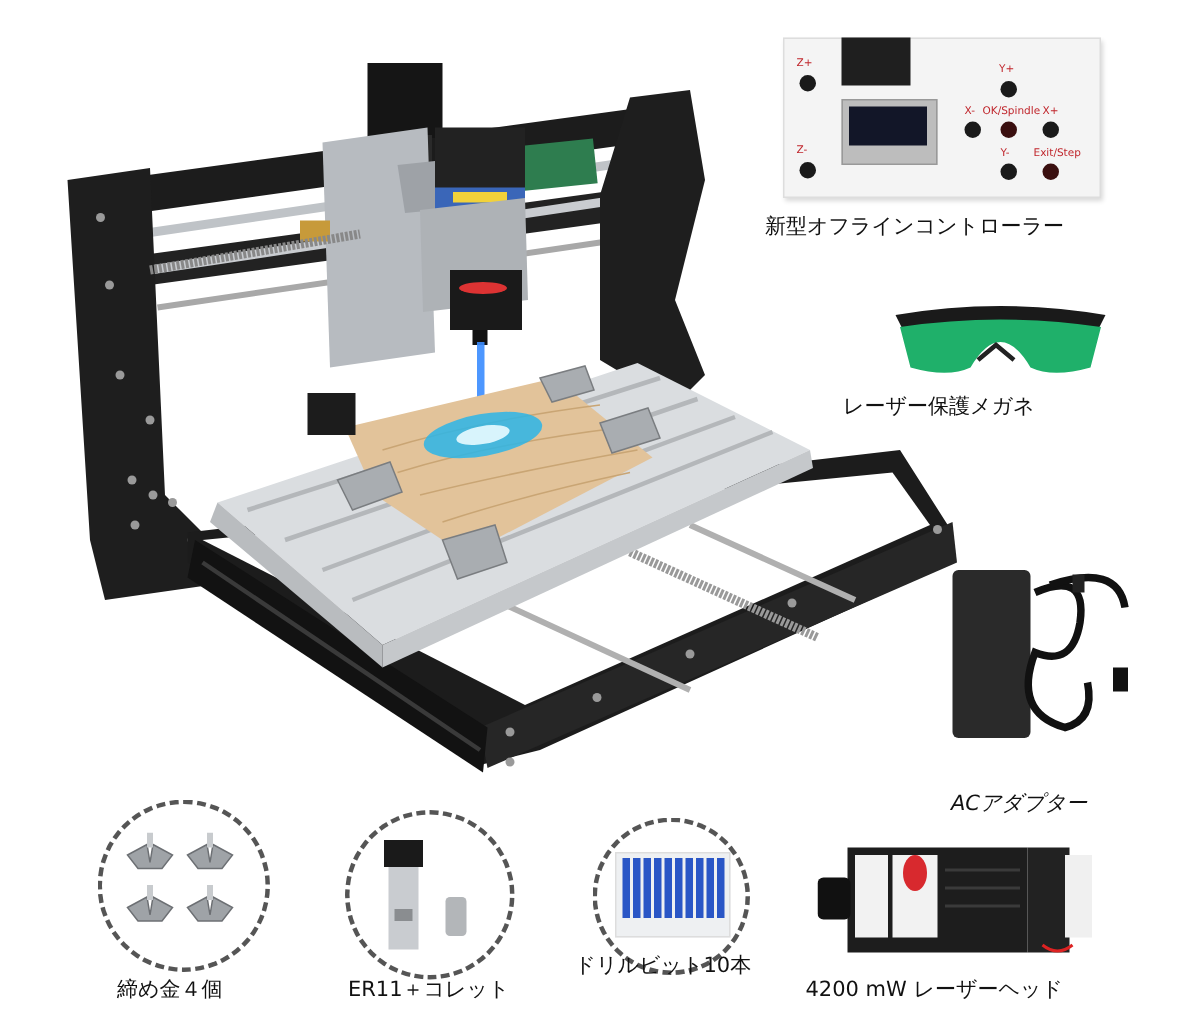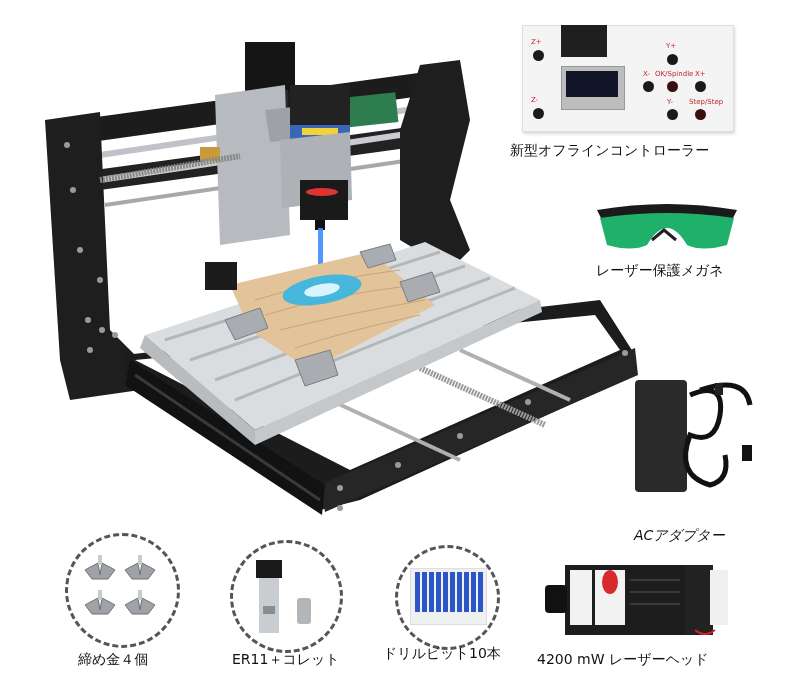--- a/index.html
+++ b/index.html
@@ -123,33 +123,33 @@
   <div class="abs" style="left:143px; top:16px; font-size:7px; color:#c0262c;">Y+</div>
   <div class="abs" style="left:144px; top:28px; width:11px; height:11px; border-radius:50%; background:#1a1a1a;"></div>
   <div class="abs" style="left:120px; top:44px; font-size:7px; color:#c0262c;">X-</div>
   <div class="abs" style="left:120px; top:55px; width:11px; height:11px; border-radius:50%; background:#1a1a1a;"></div>
   <div class="abs" style="left:132px; top:44px; font-size:7px; color:#c0262c;text-align:right;">OK/Spindle</div>
   <div class="abs" style="left:144px; top:55px; width:11px; height:11px; border-radius:50%; background:#3a0f0f;"></div>
   <div class="abs" style="left:172px; top:44px; font-size:7px; color:#c0262c;">X+</div>
   <div class="abs" style="left:172px; top:55px; width:11px; height:11px; border-radius:50%; background:#1a1a1a;"></div>
   <div class="abs" style="left:144px; top:72px; font-size:7px; color:#c0262c;">Y-</div>
   <div class="abs" style="left:144px; top:83px; width:11px; height:11px; border-radius:50%; background:#1a1a1a;"></div>
-  <div class="abs" style="left:166px; top:72px; font-size:7px; color:#c0262c;">Step/Step</div>
+  <div class="abs" style="left:166px; top:72px; font-size:7px; color:#c0262c;">Exit/Step</div>
   <div class="abs" style="left:172px; top:83px; width:11px; height:11px; border-radius:50%; background:#3a0f0f;"></div>
 </div>
 <div class="label" style="left:510px; top:142px;">新型オフラインコントローラー</div>
 
 <div class="abs" style="left:592px; top:200px; width:150px; height:55px;">
   <svg width="150" height="55" viewBox="0 0 150 55">
     <path d="M5,10 Q75,-2 145,10 L140,20 Q75,10 10,20 Z" fill="#1a1a1a"></path>
     <path d="M8,18 Q75,8 142,18 L135,45 Q110,52 95,45 Q85,28 75,28 Q65,28 55,45 Q40,52 15,45 Z" fill="#1fb06a"></path>
     <path d="M60,40 L72,30 L84,40" stroke="#222" stroke-width="3" fill="none"></path>
   </svg>
 </div>
-<div class="label" style="left:596px; top:262px;">レーザー保護メガネ</div>
+<div class="label" style="left:562px; top:262px;">レーザー保護メガネ</div>
 
 <div class="abs" style="left:630px; top:375px; width:130px; height:125px;">
   <svg width="130" height="125" viewBox="0 0 130 125">
     <rect x="5" y="5" width="52" height="112" rx="4" fill="#2a2a2a"></rect>
     <path d="M60,20 Q95,5 90,40 Q85,70 60,60 Q45,100 80,110 Q100,105 95,80" stroke="#111" stroke-width="5" fill="none"></path>
     <path d="M70,15 Q115,0 120,30" stroke="#111" stroke-width="5" fill="none"></path>
     <rect x="112" y="70" width="10" height="16" fill="#111"></rect>
     <rect x="85" y="8" width="8" height="12" fill="#222"></rect>
   </svg>
 </div>
@@ -195,21 +195,21 @@
         <rect x="25" y="3" width="5" height="40"></rect>
       <rect x="32" y="3" width="5" height="40"></rect>
         <rect x="39" y="3" width="5" height="40"></rect>
       <rect x="46" y="3" width="5" height="40"></rect>
         <rect x="53" y="3" width="5" height="40"></rect>
       <rect x="60" y="3" width="5" height="40"></rect>
         <rect x="67" y="3" width="5" height="40"></rect>
     </g>
   </svg>
 </div>
-<div class="label" style="left:383px; top:635px;margin-top:10px;">ドリルビット10本</div>
+<div class="label" style="left:383px; top:635px;">ドリルビット10本</div>
 
 <div class="abs" style="left:545px; top:560px; width:185px; height:80px;">
   <svg width="185" height="80" viewBox="0 0 185 80">
     <rect x="20" y="5" width="120" height="70" fill="#1d1d1d"></rect>
     <rect x="25" y="10" width="22" height="55" fill="#f2f2f2"></rect>
     <rect x="50" y="10" width="30" height="55" fill="#f2f2f2"></rect>
     <ellipse cx="65" cy="22" rx="8" ry="12" fill="#d8292e"></ellipse>
     <g stroke="#3a3a3a" stroke-width="2">
       <line x1="85" y1="20" x2="135" y2="20"></line>
         <line x1="85" y1="32" x2="135" y2="32"></line>

